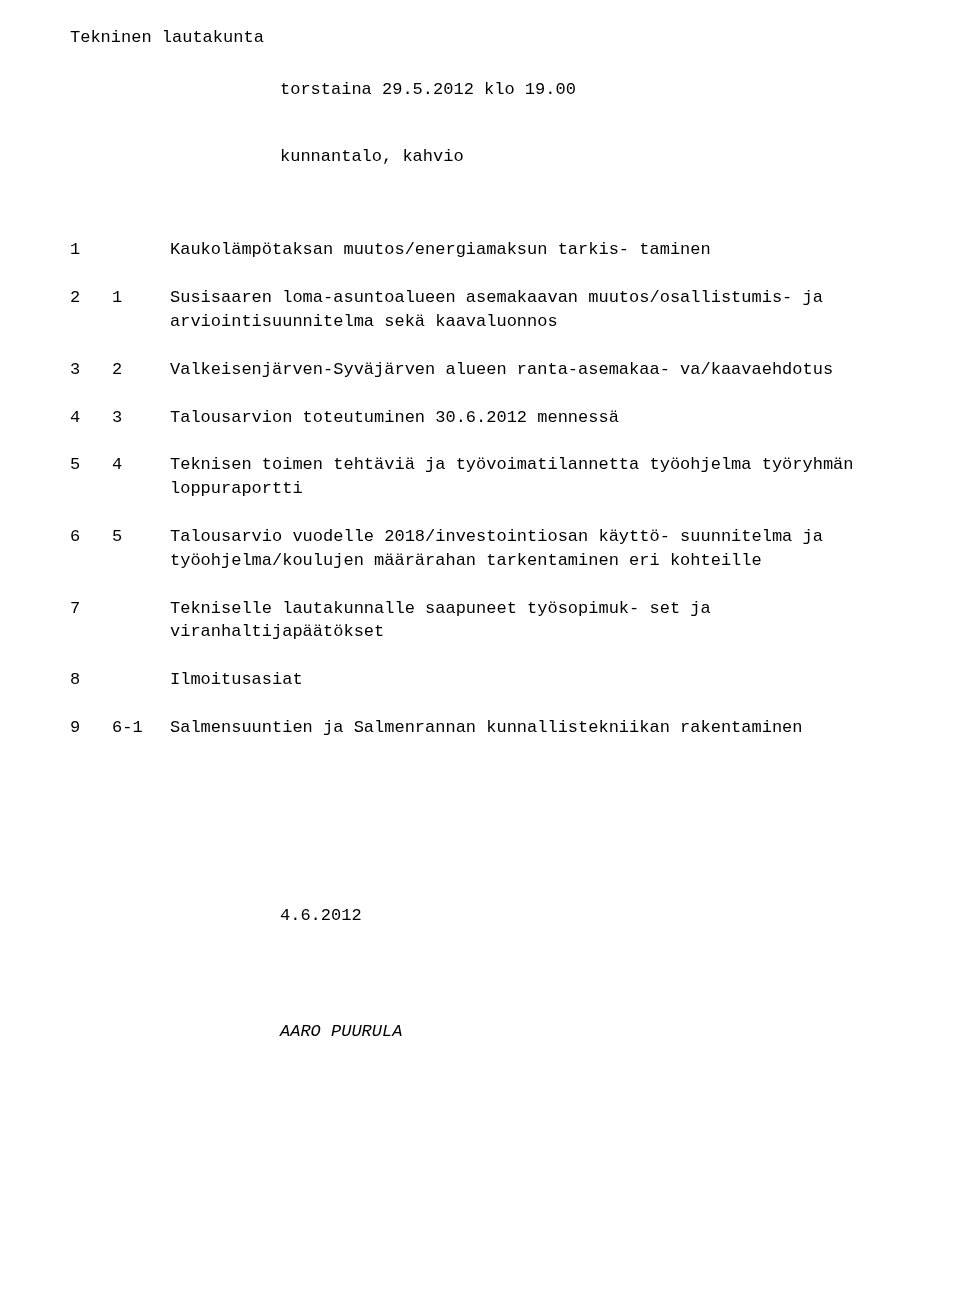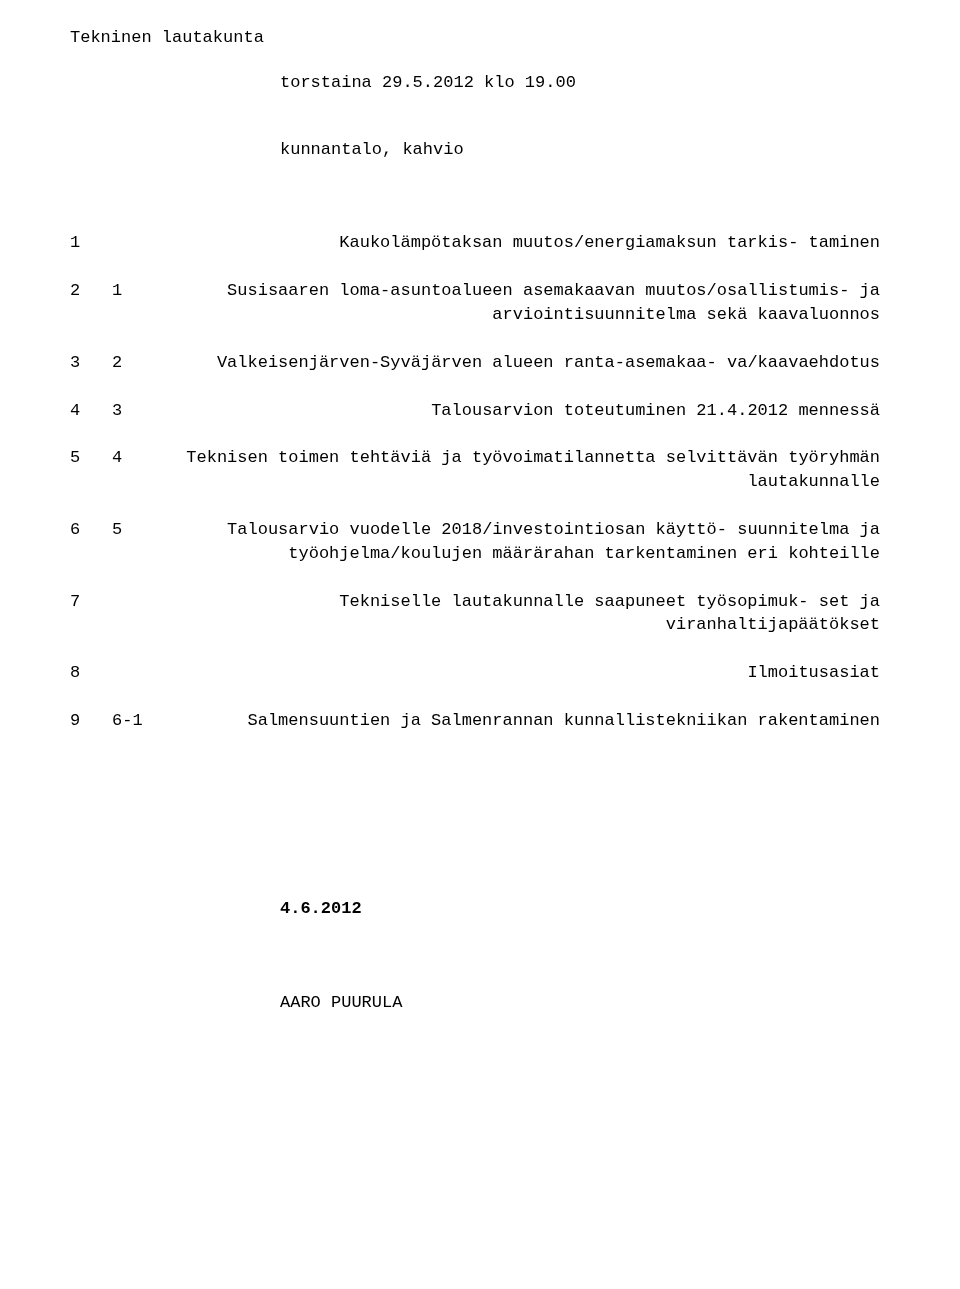--- a/index.html
+++ b/index.html
@@ -11,21 +11,21 @@
       font-family: "Courier New", Courier, monospace;
       background: #fff;
       color: #000;
       width: 960px;
       height: 1289px;
       padding: 26px 70px 40px 70px;
       font-size: 17px;
       line-height: 1.4;
     }
     .header-title {
-      margin-bottom: 21px;
+      margin-bottom: 28px;
       font-family: Liberation Mono, monospace;
     }
     .header-datetime {
       margin-left: 210px;
       margin-bottom: 41px;
     }
     .header-location {
       margin-left: 210px;
       margin-bottom: 70px;
       margin-top: 43px;
@@ -40,30 +40,29 @@
     }
     .agenda-table td.col-num1 {
       width: 40px;
     }
     .agenda-table td.col-num2 {
       width: 60px;
       padding-left: 2px;
     }
     .agenda-table td.col-text {
       padding-right: 10px;
-      text-align: right;
     }
     .footer-date {
       margin-top: 140px;
       margin-left: 210px;
-      font-weight: bold;
     }
     .footer-name {
-      margin-top: 70px;
+      margin-top: 92px;
       margin-left: 210px;
+      font-style: italic;
     }
   </style>
 </head>
 <body>
 
 <div class="header-title">Tekninen lautakunta</div>
 <div class="header-datetime">torstaina 29.5.2012 klo 19.00</div>
 <div class="header-location">kunnantalo, kahvio</div>
 
 <table class="agenda-table">
@@ -83,27 +82,27 @@
     </tr>
     <tr>
       <td class="col-num1">3</td>
       <td class="col-num2">2</td>
       <td class="col-text">Valkeisenjärven-Syväjärven alueen ranta-asemakaa-
 va/kaavaehdotus</td>
     </tr>
     <tr>
       <td class="col-num1">4</td>
       <td class="col-num2">3</td>
-      <td class="col-text">Talousarvion toteutuminen 21.4.2012 mennessä</td>
+      <td class="col-text">Talousarvion toteutuminen 30.6.2012 mennessä</td>
     </tr>
     <tr>
       <td class="col-num1">5</td>
       <td class="col-num2">4</td>
       <td class="col-text">Teknisen toimen tehtäviä ja työvoimatilannetta
-selvittävän työryhmän lautakunnalle</td>
+työohjelma työryhmän loppuraportti</td>
     </tr>
     <tr>
       <td class="col-num1">6</td>
       <td class="col-num2">5</td>
       <td class="col-text">Talousarvio vuodelle 2018/investointiosan käyttö-
 suunnitelma ja työohjelma/koulujen määrärahan
 tarkentaminen eri kohteille</td>
     </tr>
     <tr>
       <td class="col-num1">7</td>

